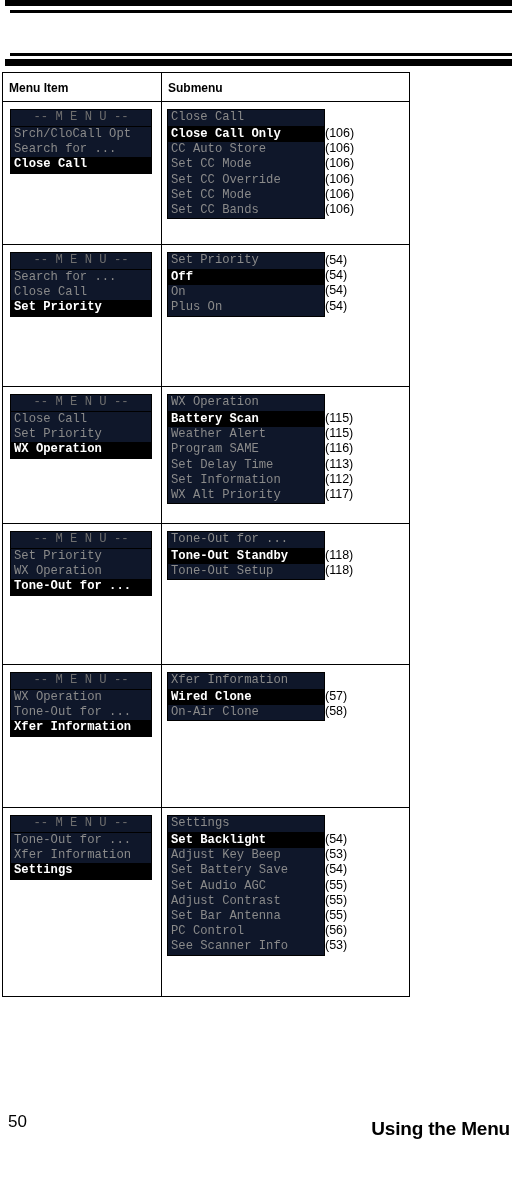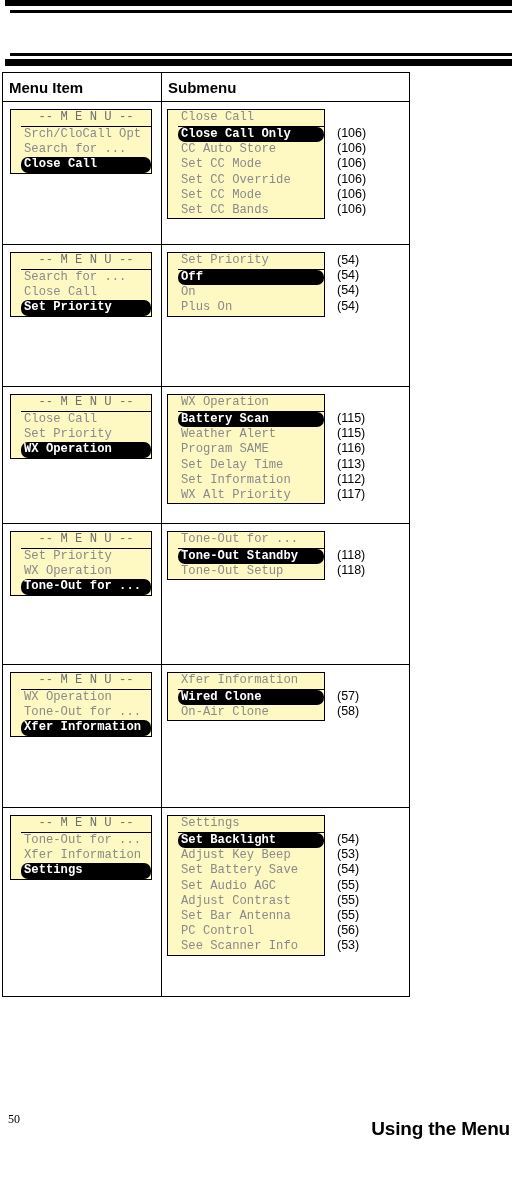--- a/index.html
+++ b/index.html
@@ -59,51 +59,49 @@
     border: 1.4px solid #000;
     padding: 0;
     vertical-align: top;
     text-align: left;
   }
   .col-menu { width: 159px; }
   .col-sub  { width: 248px; }
 
   .menu-table th {
     height: 27px;
-    font-size: 15px;
+    font-size: 12px;
     font-weight: bold;
     font-family: "Liberation Sans", sans-serif;
     padding: 1px 0 0 6px;
     vertical-align: middle;
   }
 
   
   .lcd {
     border: 1.5px solid #000;
-    background: #fef9c3;
+    background: #0f172a;
     font-family: "Liberation Mono", "DejaVu Sans Mono", monospace;
     font-size: 12.2px;
     line-height: 15.2px;
     letter-spacing: 0px;
     box-sizing: border-box;
-    padding-left: 10px;
   }
   .lcd-line {
     white-space: pre;
     color: #8a8a8a;
     padding: 0 3px;
     height: 15.2px;
     overflow: hidden;
   }
   .lcd-line.dim { color: #8a8a8a; font-weight: normal; }
   .lcd-line.hi {
     background: #000;
     color: #fff;
     font-weight: bold;
-    border-radius: 7px;
   }
   .lcd-line.title {
     color: #8a8a8a;
     border-bottom: 1.5px solid #000;
     height: 16px;
   }
   .lcd-line.menuhdr {
     color: #6e6e6e;
     border-bottom: 1.5px solid #000;
     height: 16px;
@@ -123,21 +121,21 @@
     padding: 7px 0 0 5px;
     position: relative;
     display: flex;
     align-items: flex-start;
   }
   .lcd-right {
     width: 158px;
     flex: 0 0 auto;
   }
   .pagerefs {
-    margin-left: 12px;
+    margin-left: 0;
     padding-top: 17px;
     font-family: "Liberation Sans", sans-serif;
     font-size: 12.5px;
     line-height: 15.2px;
   }
   .pagerefs.offset-top {
     padding-top: 1px;
   }
   .pageref {
     height: 15.2px;
@@ -152,22 +150,22 @@
     font-size: 19px;
     font-weight: bold;
     font-family: "Liberation Sans", sans-serif;
     letter-spacing: -0.2px;
     margin-left: 26px;
   }
   .footer-page {
     position: absolute;
     left: 8px;
     top: 1112px;
-    font-size: 12px;
-    font-family: Liberation Serif, serif;
+    font-size: 17px;
+    font-family: Liberation Sans, sans-serif;
   }
 </style>
 </head>
 <body>
 
 <div class="rule-thick-top"></div>
 <div class="rule-thin-top"></div>
 <div class="rule-thin-bot"></div>
 <div class="rule-thick-bot"></div>
 

